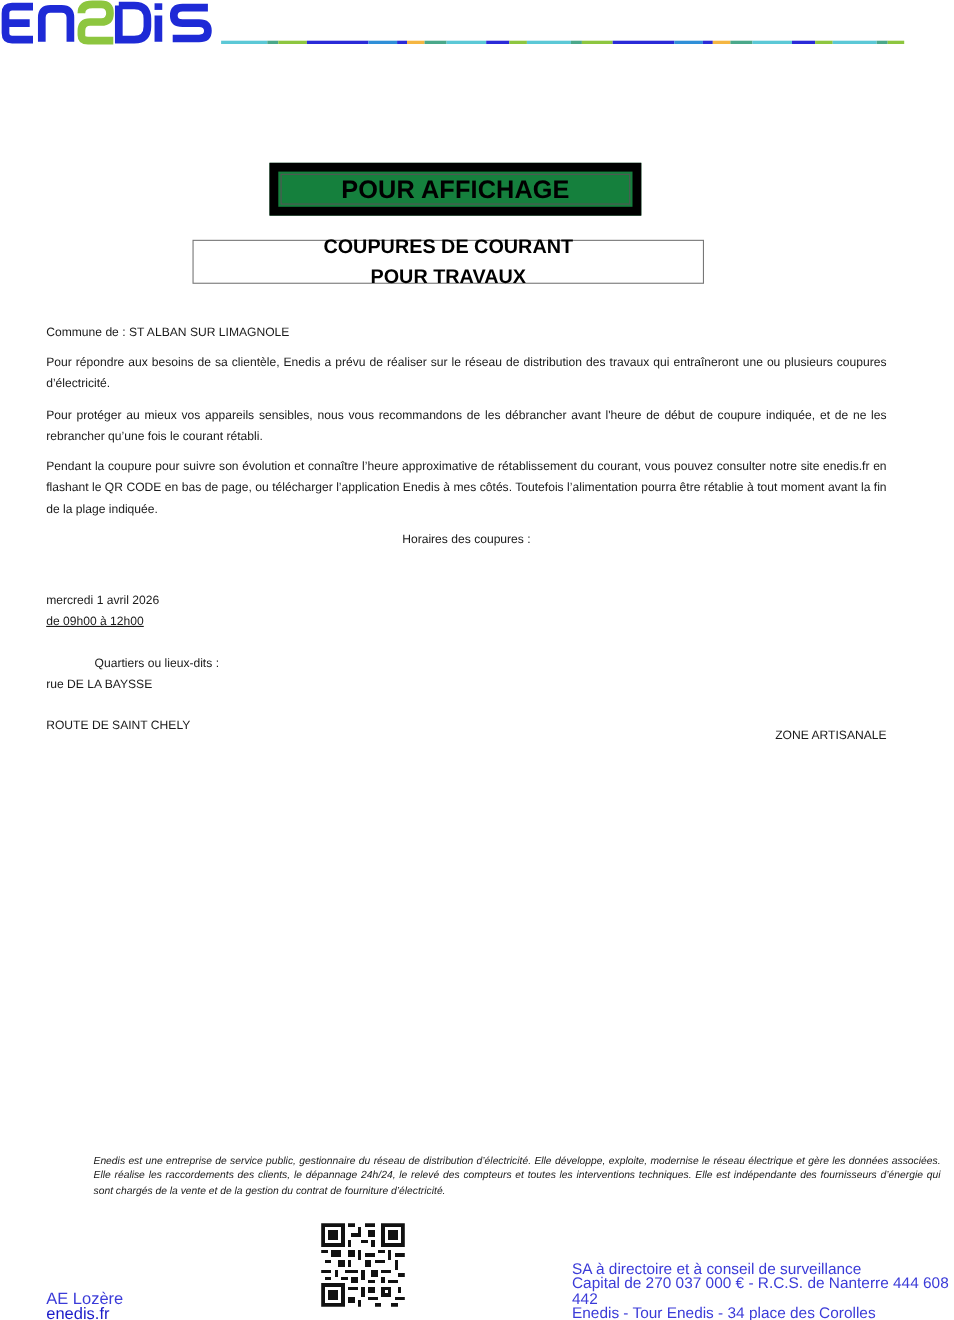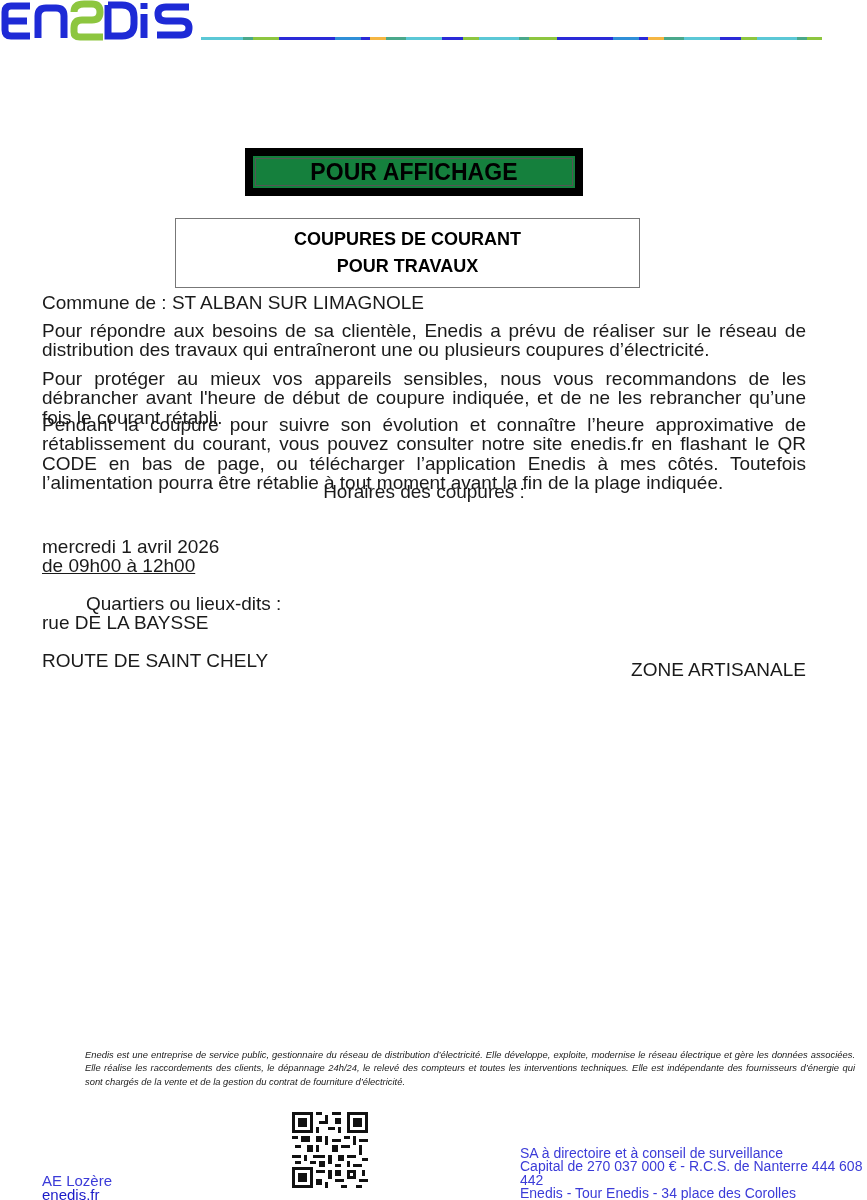--- a/index.html
+++ b/index.html
@@ -15,27 +15,27 @@
       border: 8px solid #000000; background: #15803d; margin-left: 16px;
     }
     .title-box .inner {
       position: absolute; left: 2px; top: 2px; right: 2px; bottom: 2px;
       border: 1px solid #555;
       display: flex; align-items: center; justify-content: center;
       font-weight: bold; font-size: 23px; color: #000; letter-spacing: 0.1px;
     }
 
     .sub-box {
-      position: absolute; left: 175px; top: 218px; width: 465px; height: 70px;
+      position: absolute; left: 175px; top: 218px; width: 465px; height: 40px;
       border: 1px solid #777;
       display: flex; flex-direction: column; align-items: center; justify-content: center;
       font-weight: bold; font-size: 18px; color: #000; line-height: 27px;
     }
 
-    .text { position: absolute; left: 42px; width: 764px; font-size: 19px; line-height: 19.4px; color: #1a1a1a; }
+    .text { position: absolute; left: 42px; width: 764px; font-size: 11px; line-height: 19.4px; color: #1a1a1a; }
     .justify { text-align: justify; text-align-last: left; }
 
     .legal {
       position: absolute; left: 42px; top: 1048px; width: 770px;
       font-style: italic; font-size: 9.4px; line-height: 13.4px; color: #1a1a1a; text-align: justify; margin-left: 43px;
     }
 
     .qr { position: absolute; left: 292px; top: 1112px; width: 76px; height: 76px; }
 
     .footer-left { position: absolute; left: 42px; top: 1174px; font-size: 15px; line-height: 13.5px; color: #3b3bd8; }

